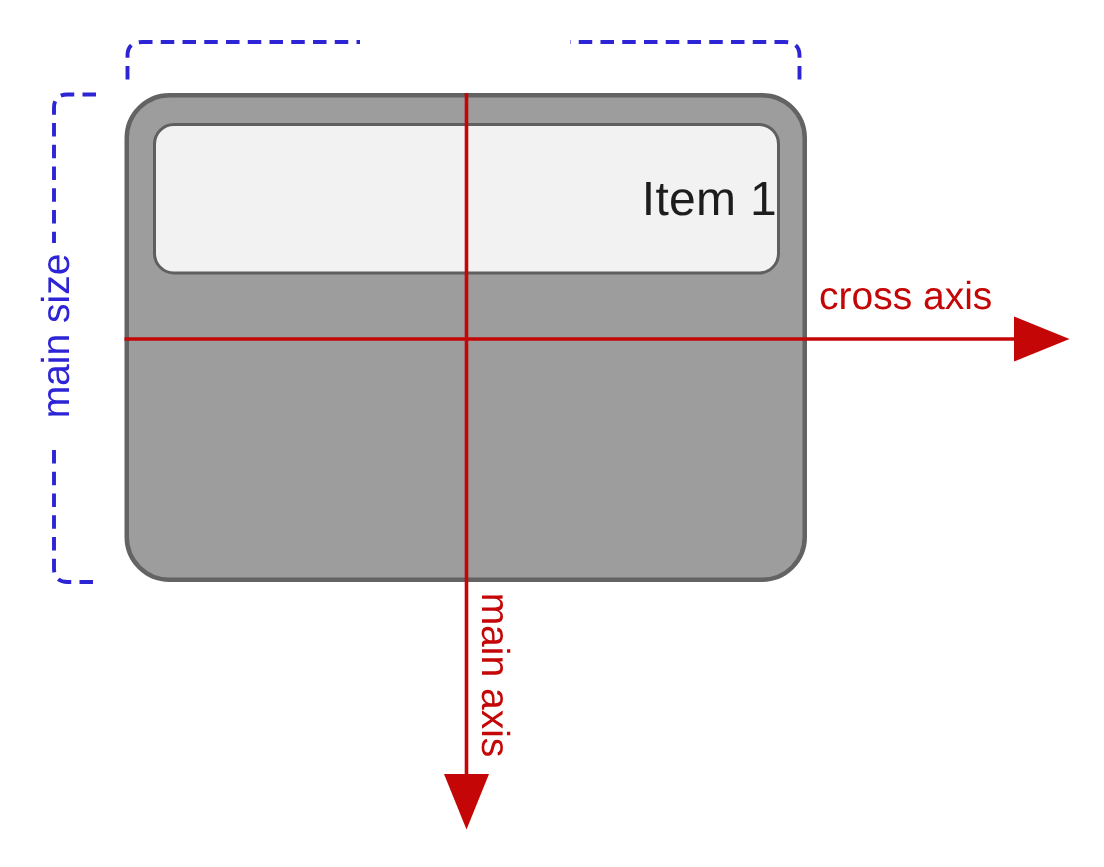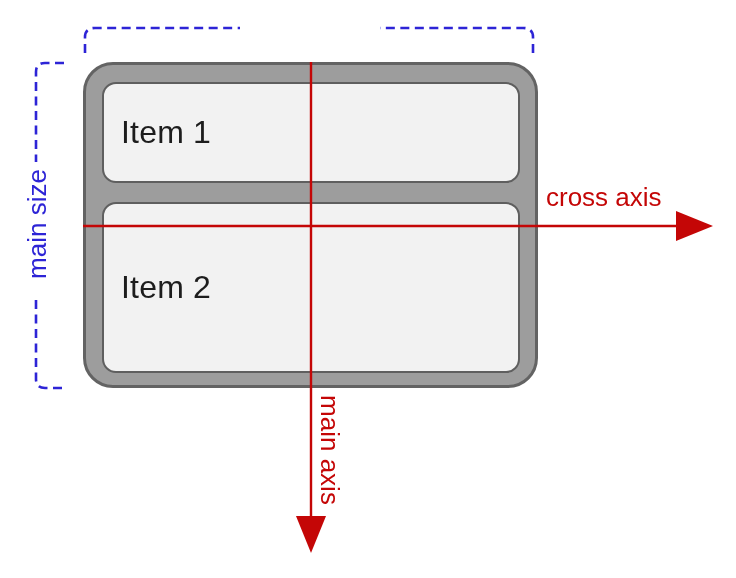--- a/index.html
+++ b/index.html
@@ -36,21 +36,21 @@
     background: var(--item-fill, #f2f2f2);
     border: 2px solid var(--item-border, #5f5f5f);
     border-radius: 14px;
     display: flex;
     align-items: center;
     padding-left: 17px;
     font-size: 32px;
     letter-spacing: 0.2px;
     color: var(--item-text, #1d1d1d);
   }
-  #flex-item-1 { top: 17px;  height: 101px; }
+  #flex-item-1 { top: 17px;  height: 101px; justify-content: flex-end; }
   #flex-item-2 { top: 137px; height: 171px; }
 
   
   #overlay {
     position: absolute;
     left: 0;
     top: 0;
     width: 736px;
     height: 578px;
     pointer-events: none;
@@ -104,23 +104,20 @@
 </style>
 </head>
 <body>
 
 <div id="stage">
 
   <div id="flex-container">
     <div class="flex-item" id="flex-item-1">
       <span>Item 1</span>
     </div>
-    <div class="flex-item" id="flex-item-2">
-      <span>Item 2</span>
-    </div>
   </div>
 
   <svg id="overlay" viewBox="0 0 736 578">
 
     <path class="bracket" d="M 85 53 L 85 37 Q 85 28 95 28 L 240 28"></path>
     <path class="bracket" d="M 533 53 L 533 37 Q 533 28 523 28 L 380 28"></path>
 
     <path class="bracket" d="M 64 63 L 45 63 Q 36 63 36 72 L 36 162"></path>
     <path class="bracket" d="M 36 300 L 36 379 Q 36 388 45 388 L 64 388"></path>
 

